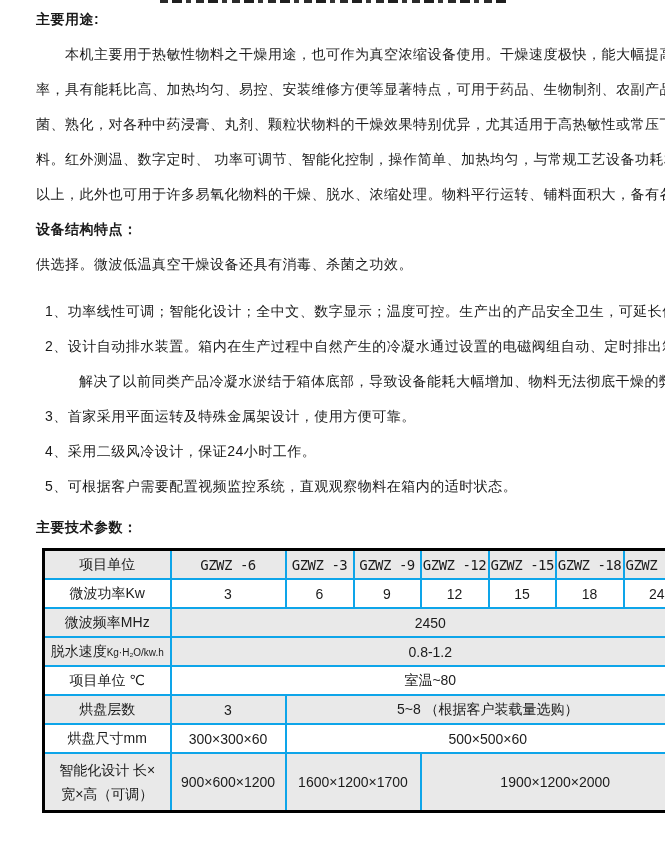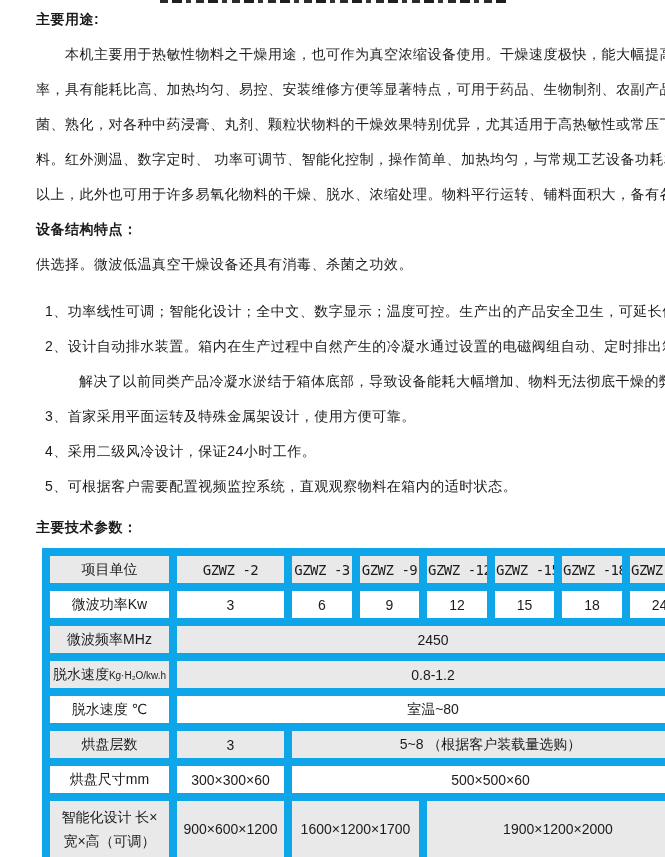--- a/index.html
+++ b/index.html
@@ -39,21 +39,21 @@
   .params-heading{margin-top:6px;}
 
   table.params{
     margin:3px 0 0 13px;
     border-collapse:collapse;
     table-layout:fixed;
     width:647px;
     border:3px solid #000;
   }
   table.params td{
-    border:8px solid #0ea5e9;
+    border:2px solid #0ea5e9;
     text-align:center;
     vertical-align:middle;
     font-size:14px;
     height:27px;
     padding:0 1px;
     overflow:hidden;
     white-space:nowrap;
     background:#ffffff;
   }
   tr.shaded td{background:#e9e9e9;}
@@ -101,21 +101,21 @@
         <col style="width:67px">
       <col style="width:68px">
         <col style="width:67px">
         <col style="width:68px">
         <col style="width:67px">
     </colgroup>
 
     <tbody>
         <tr class="shaded">
       <td>项目单位</td>
-      <td class="mono">GZWZ -2</td>
+      <td class="mono">GZWZ -6</td>
       <td class="mono">GZWZ -3</td>
       <td class="mono">GZWZ -9</td>
       <td class="mono">GZWZ -12</td>
       <td class="mono">GZWZ -15</td>
       <td class="mono">GZWZ -18</td>
       <td class="mono">GZWZ -24</td>
     </tr>
 
     <tr>
       <td>微波功率Kw</td>
@@ -135,21 +135,21 @@
 
 
     <tr class="shaded">
       <td>
         <span>脱水速度</span><span class="unit-small">Kg·H₂O/kw.h</span>
       </td>
       <td colspan="7">0.8-1.2</td>
     </tr>
 
     <tr>
-      <td>脱水速度 ℃</td>
+      <td>项目单位 ℃</td>
       <td colspan="7">室温~80</td>
     </tr>
 
     <tr class="shaded">
       <td>烘盘层数</td>
       <td>3</td>
       <td colspan="6">5~8 （根据客户装载量选购）</td>
     </tr>
 
     <tr>

